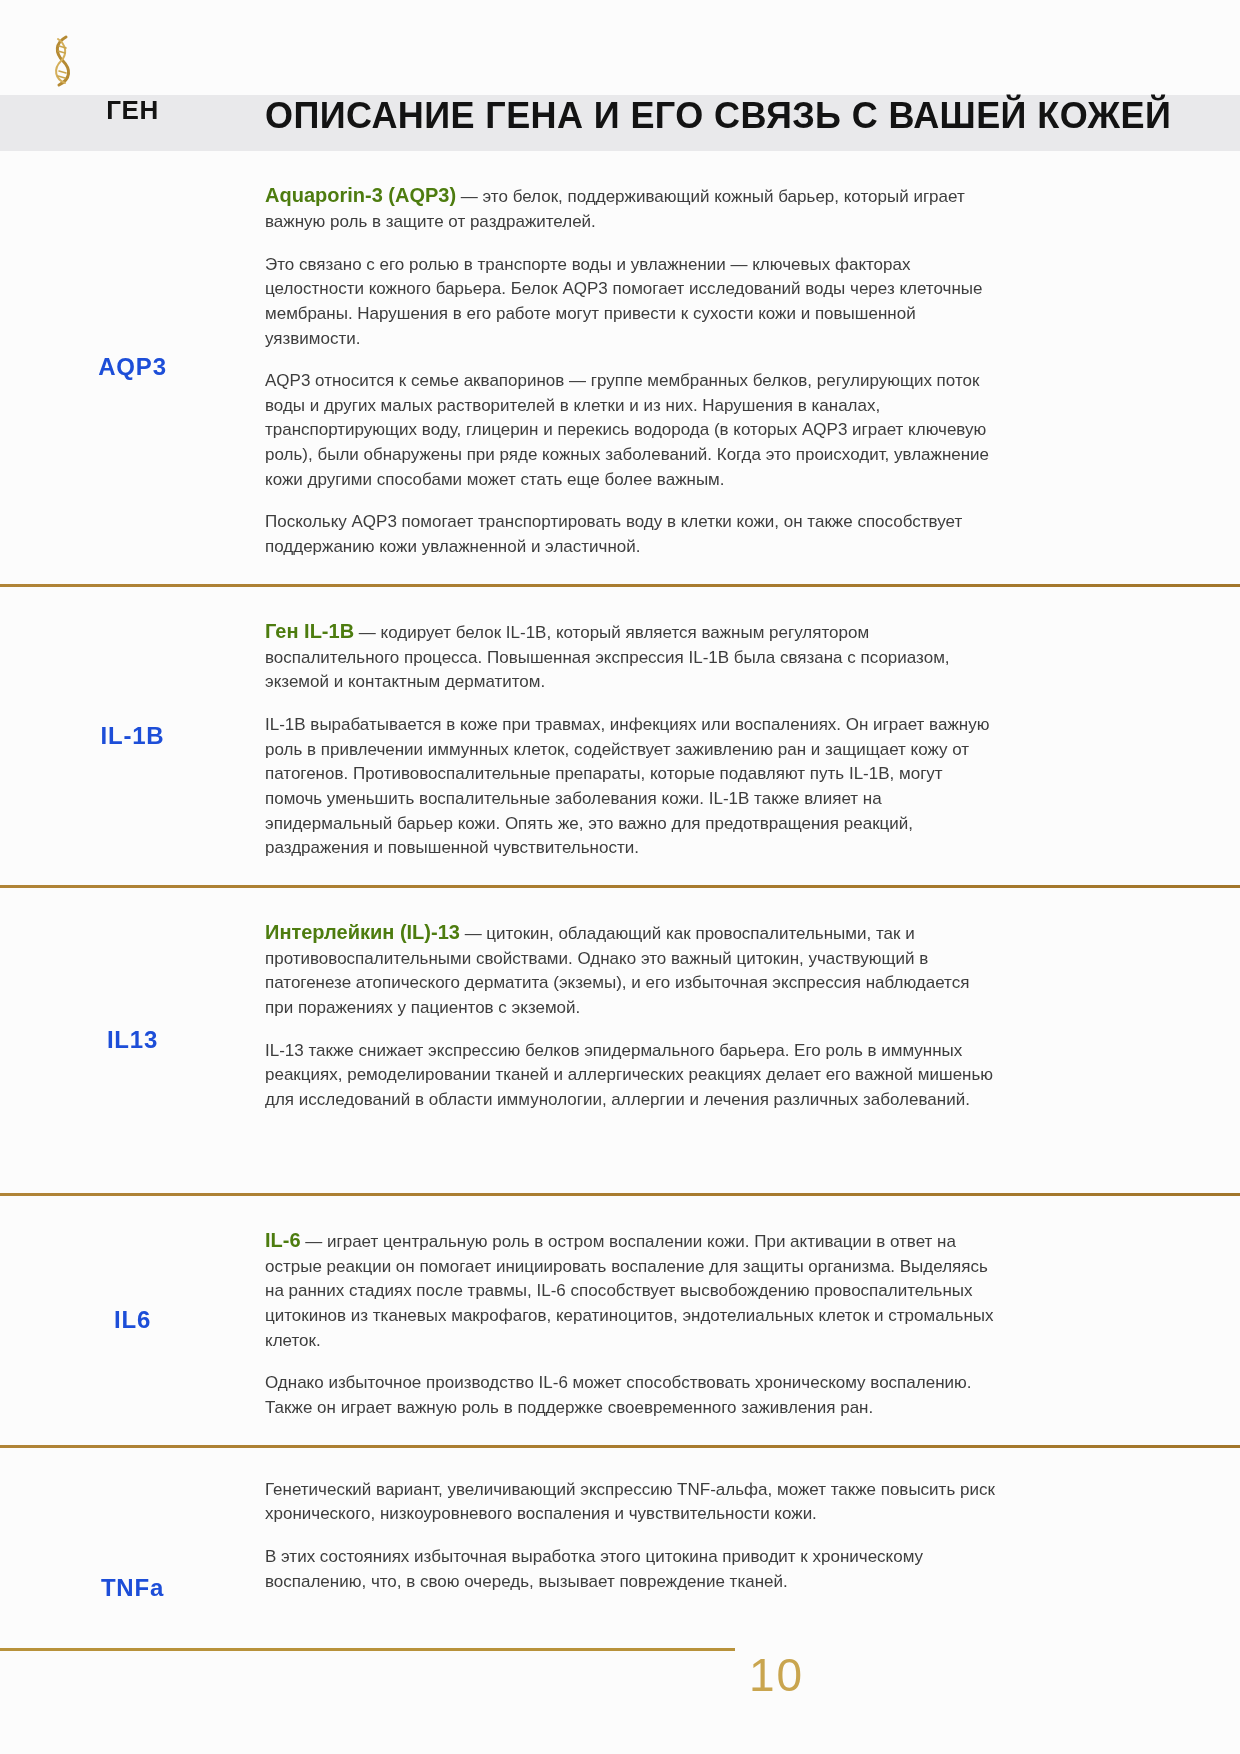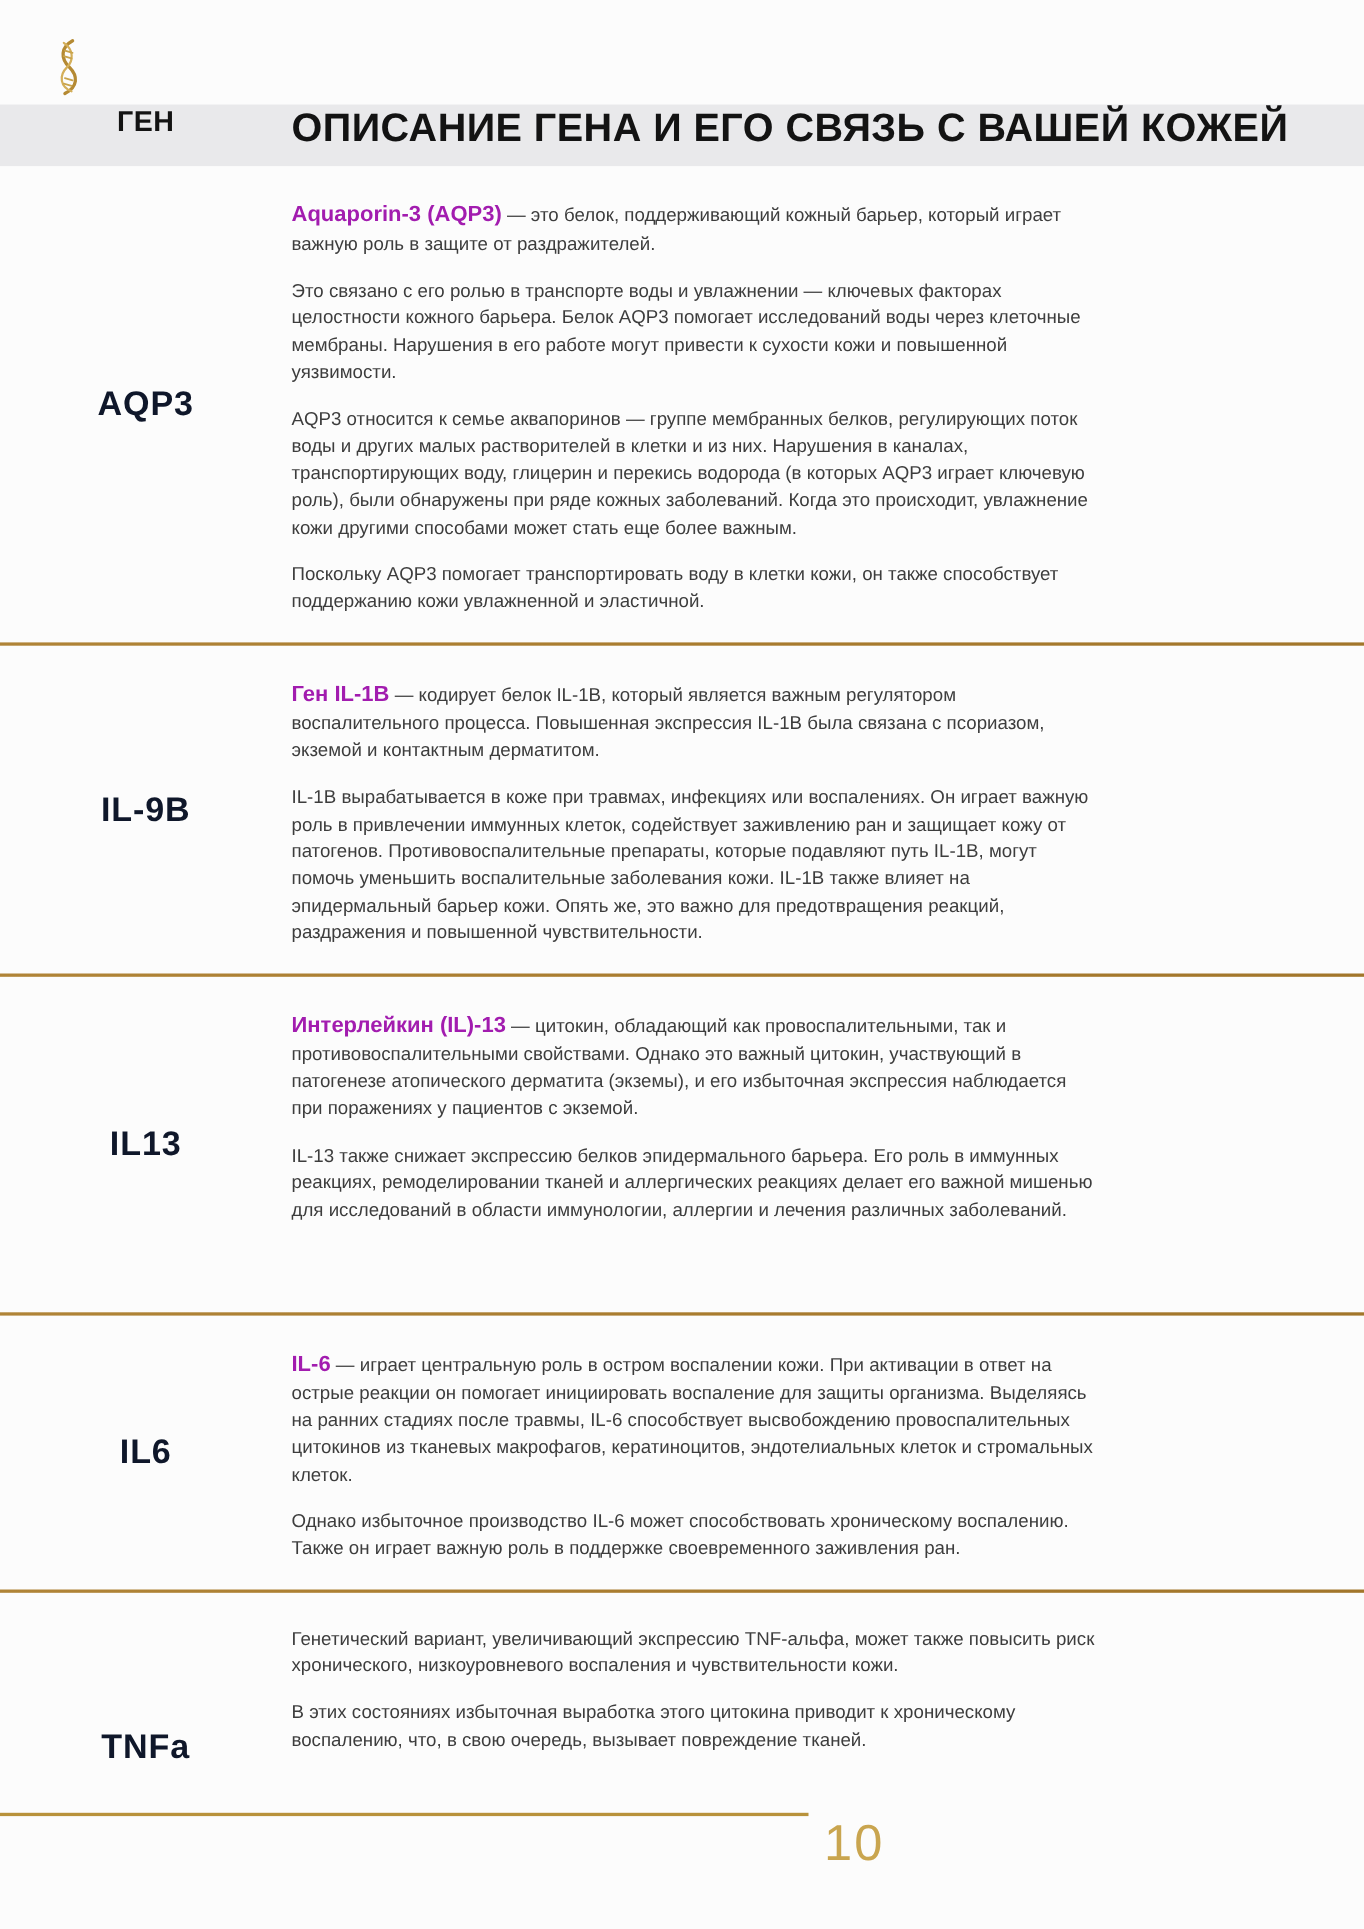--- a/index.html
+++ b/index.html
@@ -40,41 +40,41 @@
 
   .section { display: flex; }
   .gene-col {
     width: 265px;
     flex: 0 0 265px;
     display: flex;
     align-items: center;
     justify-content: center;
   }
   .gene-label {
-    font-size: 31px;
+    font-size: 24px;
     font-weight: 700;
-    color: #0f172a;
+    color: #1d4ed8;
     letter-spacing: 0.8px;
   }
   .text-col {
     flex: 1;
     max-width: 730px;
     padding: 30px 0 24px 0;
   }
   .text-col p {
     font-size: 17px;
     line-height: 1.45;
     color: #3d3d3d;
     margin-bottom: 18px;
   }
   .text-col p:last-child { margin-bottom: 0; }
   .lead {
     font-weight: 700;
     font-size: 20px;
-    color: #a21caf;
+    color: #4d7c0f;
   }
 
   .divider {
     height: 3px;
     width: 100%;
     background: linear-gradient(90deg, #b08437 0%, #a87b2e 58%, #a2762b 100%);
   }
 
   .footer {
     position: absolute;
@@ -126,21 +126,21 @@
       <p><span>Это связано с его ролью в транспорте воды и увлажнении — ключевых факторах целостности кожного барьера. Белок AQP3 помогает исследований воды через клеточные мембраны. Нарушения в его работе могут привести к сухости кожи и повышенной уязвимости.</span></p>
       <p><span>AQP3 относится к семье аквапоринов — группе мембранных белков, регулирующих поток воды и других малых растворителей в клетки и из них. Нарушения в каналах, транспортирующих воду, глицерин и перекись водорода (в которых AQP3 играет ключевую роль), были обнаружены при ряде кожных заболеваний. Когда это происходит, увлажнение кожи другими способами может стать еще более важным.</span></p>
       <p><span>Поскольку AQP3 помогает транспортировать воду в клетки кожи, он также способствует поддержанию кожи увлажненной и эластичной.</span></p>
     </div>
   </div>
 
   <div class="divider"></div>
 
   <div class="section" style="min-height:283px;">
     <div class="gene-col">
-      <div class="gene-label">IL-9B</div>
+      <div class="gene-label">IL-1B</div>
     </div>
     <div class="text-col">
       <p><span class="lead">Ген IL-1B</span><span> — кодирует белок IL-1B, который является важным регулятором воспалительного процесса. Повышенная экспрессия IL-1B была связана с псориазом, экземой и контактным дерматитом.</span></p>
       <p><span>IL-1B вырабатывается в коже при травмах, инфекциях или воспалениях. Он играет важную роль в привлечении иммунных клеток, содействует заживлению ран и защищает кожу от патогенов. Противовоспалительные препараты, которые подавляют путь IL-1B, могут помочь уменьшить воспалительные заболевания кожи. IL-1B также влияет на эпидермальный барьер кожи. Опять же, это важно для предотвращения реакций, раздражения и повышенной чувствительности.</span></p>
     </div>
   </div>
 
   <div class="divider"></div>
 
   <div class="section" style="min-height:305px;">

